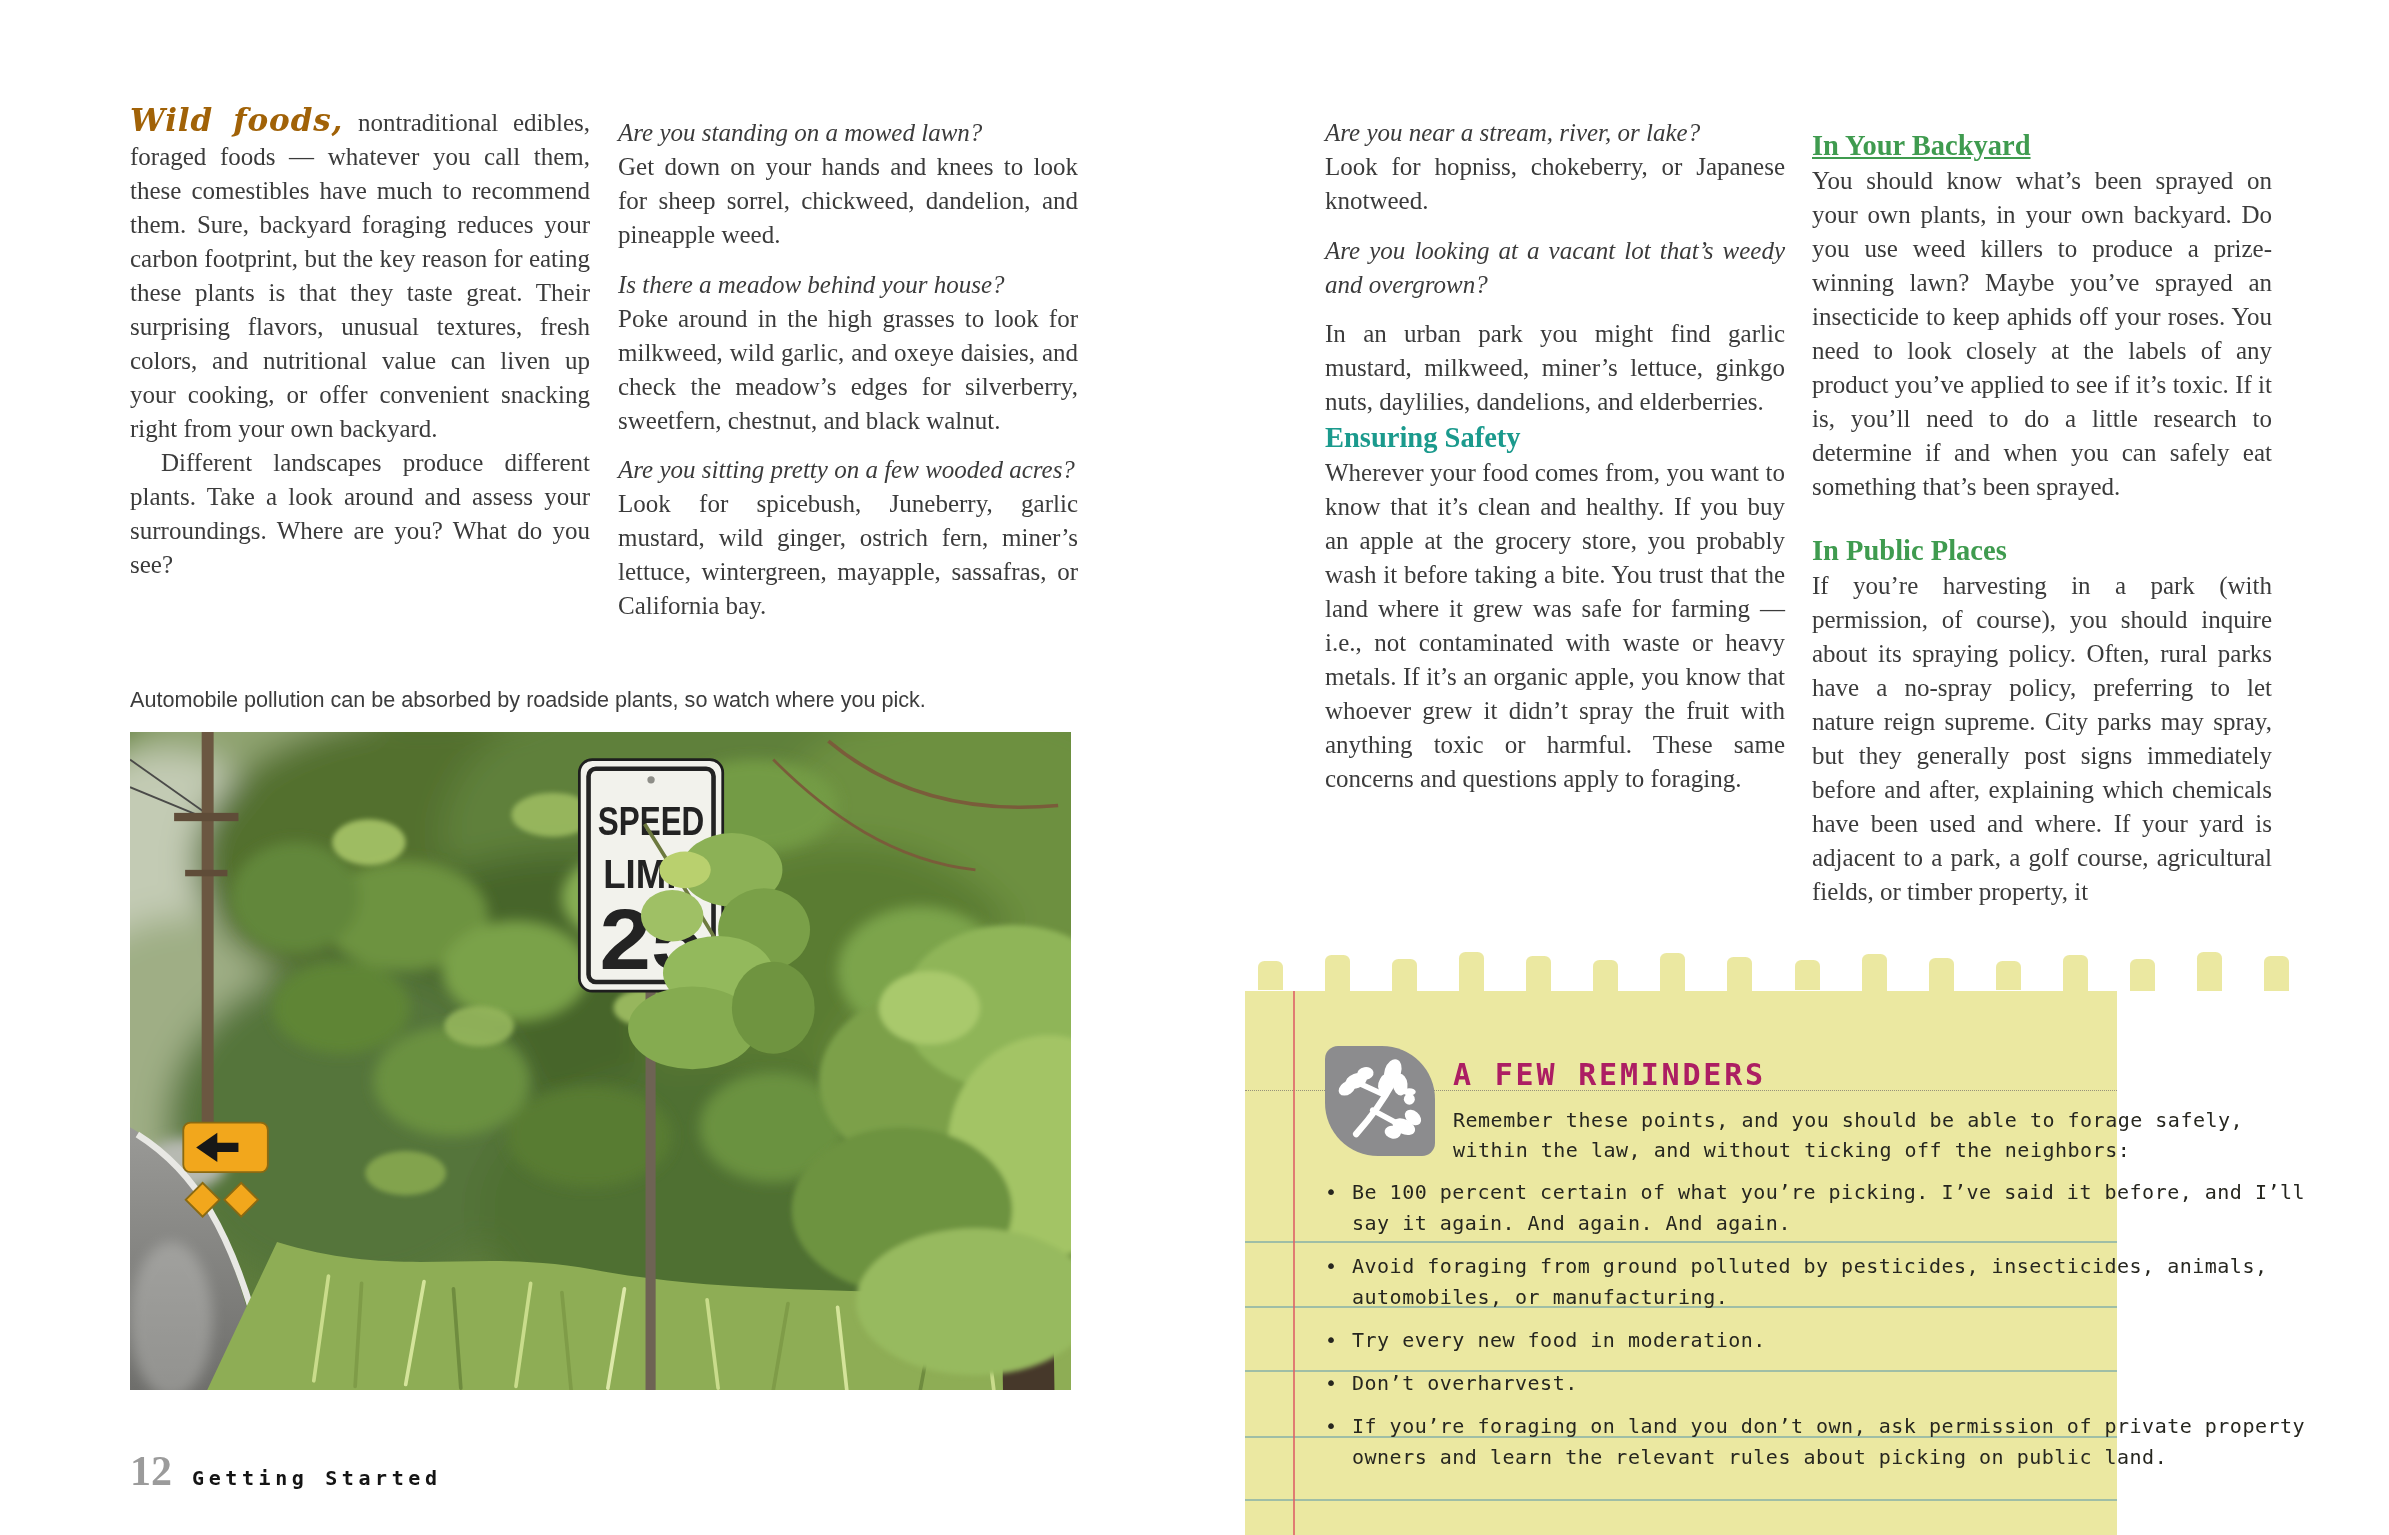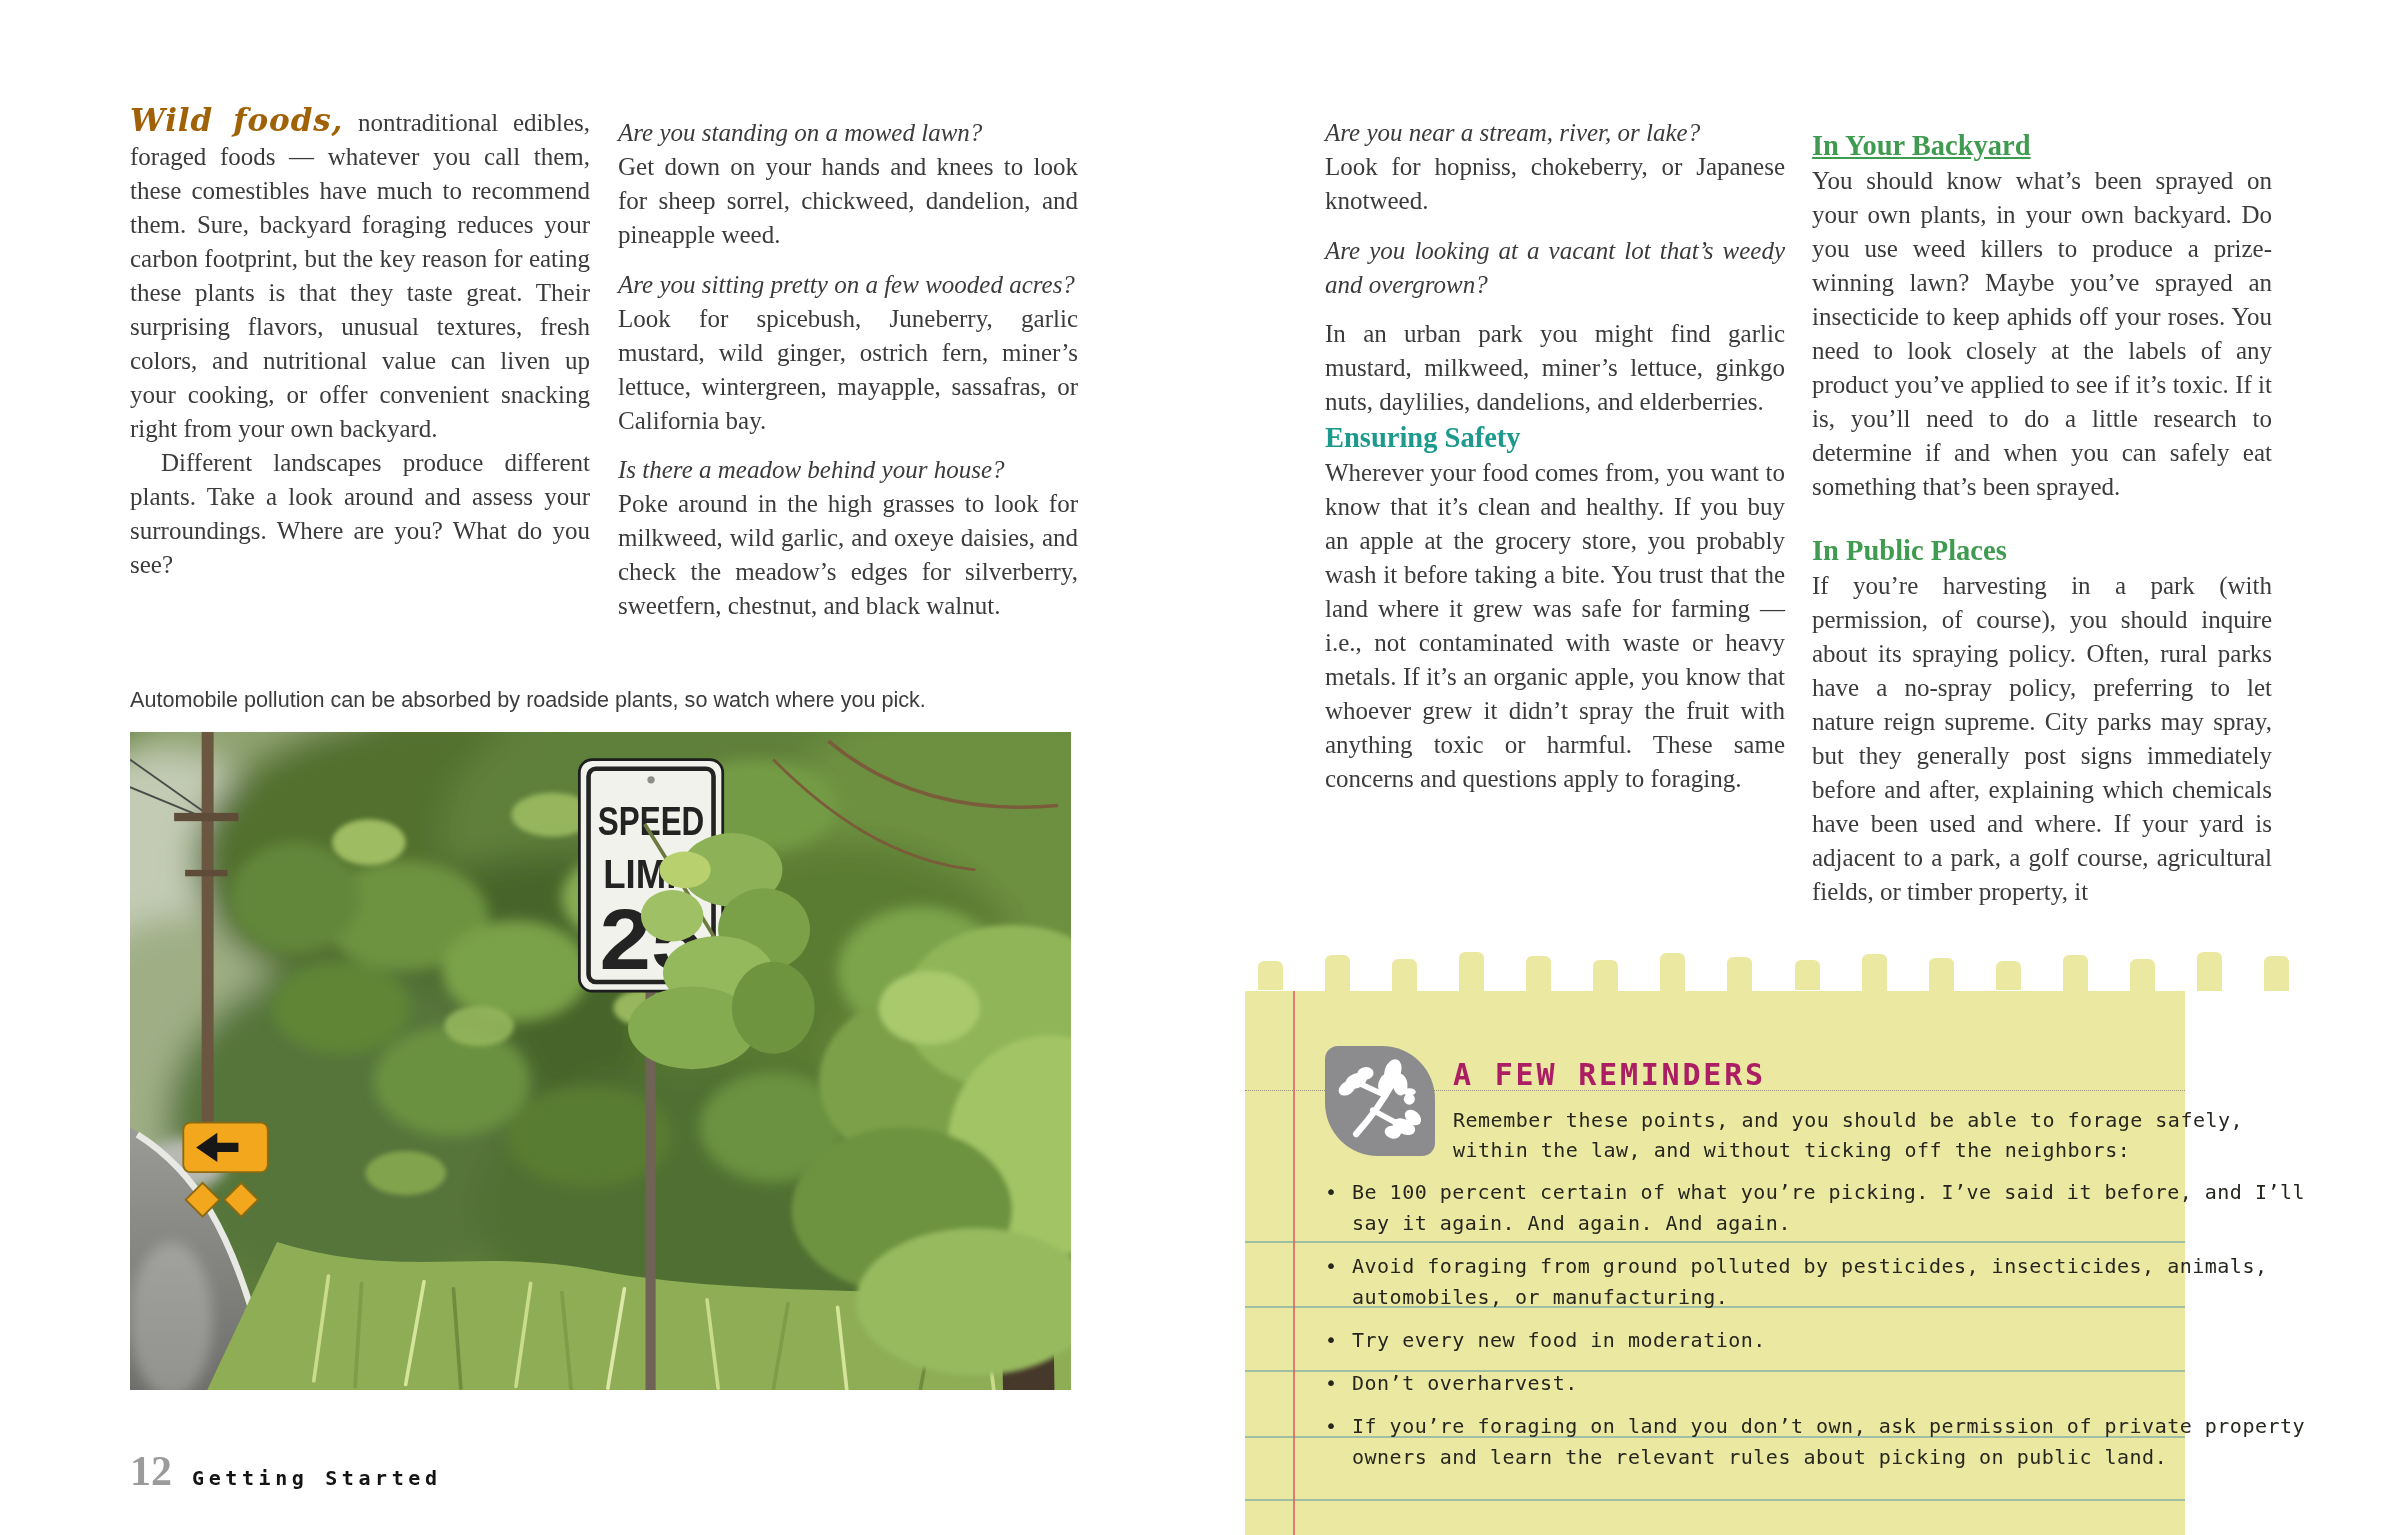--- a/index.html
+++ b/index.html
@@ -32,21 +32,21 @@
            font-family:"Liberation Sans",sans-serif;font-size:21.6px;color:#3c3c3c;}
   #photo{position:absolute;left:130px;top:732px;width:941px;height:658px;overflow:hidden;}
 
   
   #footer{position:absolute;left:130px;top:1447px;display:flex;align-items:baseline;}
   #page-num{font-family:"Liberation Serif",serif;font-weight:bold;font-size:42px;color:#9b9b9b;text-align:center;}
   #section-name{font-family:"DejaVu Sans Mono",monospace;font-weight:bold;font-size:20px;
                 letter-spacing:4.6px;color:#141414;margin-left:20px;}
 
   
-  #card{position:absolute;left:1245px;top:954px;width:940px;height:582px;}
+  #card{position:absolute;left:1245px;top:954px;width:872px;height:582px;}
   #card-body{position:absolute;left:0;top:37px;right:0;bottom:0;background:#ebe8a1;}
   .tab{position:absolute;width:25px;background:#ebe8a1;border-radius:6.4px 6.4px 0 0;}
   .notch{position:absolute;width:28.5px;background:#ffffff;border-radius:0 0 10px 10px;top:37px;}
   .rule{position:absolute;left:0;right:0;height:1.8px;background:#85b0a8;opacity:.75;}
   #dotline{position:absolute;left:0;right:0;top:99px;border-top:1.8px dotted #97937a;}
   #redline{position:absolute;left:48px;top:0;bottom:0;width:1.8px;background:#dd6066;opacity:.8;}
 
   #oak-icon{position:absolute;left:80px;top:55px;width:110px;height:110px;background:#8c8c8e;
             border-radius:13px 53px 13px 53px;}
   #card-title{position:absolute;left:208px;top:66px;font-family:"DejaVu Sans Mono",monospace;
@@ -67,26 +67,26 @@
   <p><span class="script">Wild foods,</span><span> nontraditional edibles, foraged foods — whatever you call them, these comestibles have much to recommend them. Sure, backyard foraging reduces your carbon footprint, but the key reason for eating these plants is that they taste great. Their surprising flavors, unusual textures, fresh colors, and nutritional value can liven up your cooking, or offer convenient snacking right from your own backyard.</span></p>
   <p class="indent">Different landscapes produce different plants. Take a look around and assess your surroundings. Where are you? What do you see?</p>
 </div>
 
 <div class="col" id="col2">
   <div class="qa">
     <p class="q">Are you standing on a mowed lawn?</p>
     <p class="a">Get down on your hands and knees to look for sheep sorrel, chickweed, dandelion, and pineapple weed.</p>
   </div>
   <div class="qa">
+    <p class="q">Is there a meadow behind your house?</p>
+    <p class="a">Poke around in the high grasses to look for milkweed, wild garlic, and oxeye daisies, and check the meadow’s edges for silverberry, sweetfern, chestnut, and black walnut.</p>
+  </div>
+  <div class="qa">
     <p class="q">Are you sitting pretty on a few wooded acres?</p>
     <p class="a">Look for spicebush, Juneberry, garlic mustard, wild ginger, ostrich fern, miner’s lettuce, wintergreen, mayapple, sassafras, or California bay.</p>
-  </div>
-  <div class="qa">
-    <p class="q">Is there a meadow behind your house?</p>
-    <p class="a">Poke around in the high grasses to look for milkweed, wild garlic, and oxeye daisies, and check the meadow’s edges for silverberry, sweetfern, chestnut, and black walnut.</p>
   </div>
 </div>
 
 <div id="caption">Automobile pollution can be absorbed by roadside plants, so watch where you pick.</div>
 
 <div id="photo">
 <svg width="941" height="658" viewBox="0 0 1024 716" xmlns="http://www.w3.org/2000/svg">
   <defs>
     <filter id="b1" x="-40%" y="-40%" width="180%" height="180%">
           <feGaussianBlur stdDeviation="18"></feGaussianBlur>

